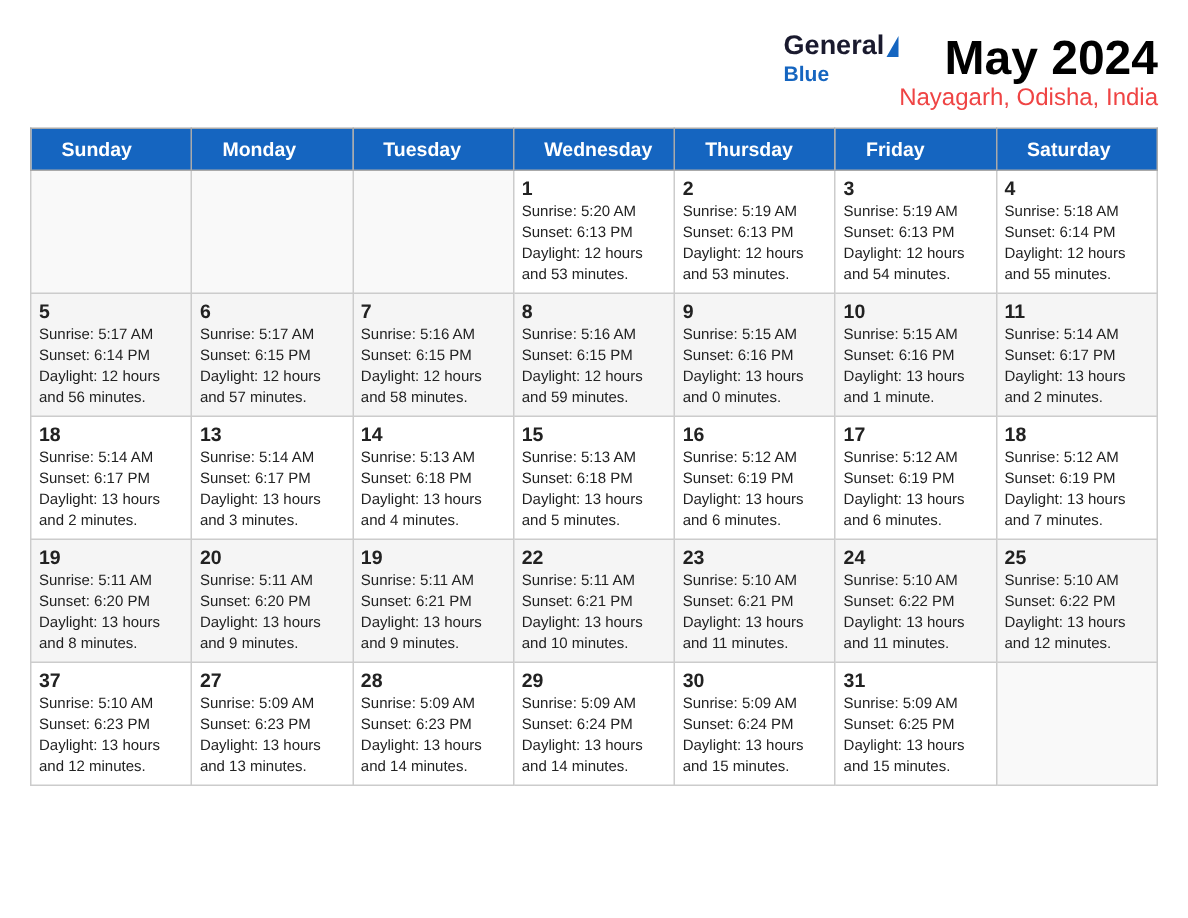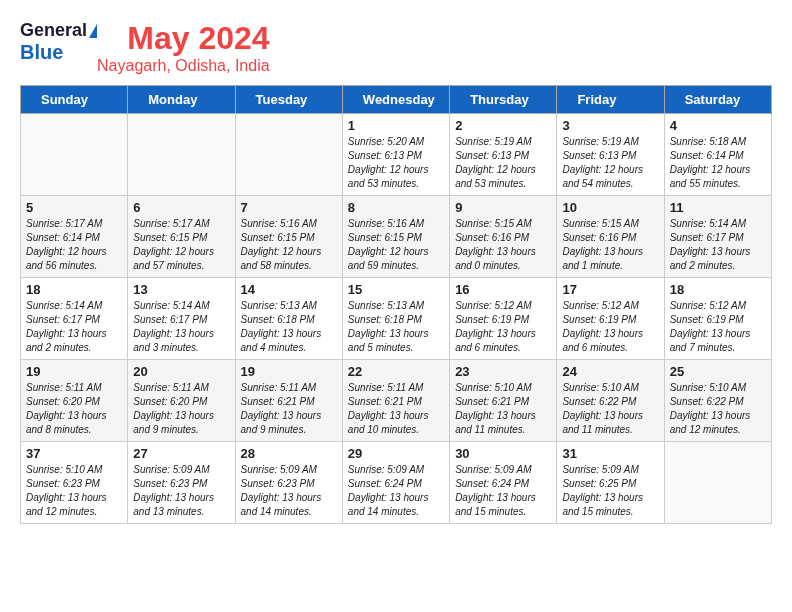--- a/index.html
+++ b/index.html
@@ -5,36 +5,36 @@
     * { box-sizing: border-box; margin: 0; padding: 0; }
     body {
       font-family: Arial, sans-serif;
       background: #fff;
       width: 792px;
       min-height: 612px;
       padding: 20px;
     }
     .header-area {
       display: flex;
-      justify-content: flex-start;
+      justify-content: flex-end;
       align-items: flex-start;
       margin-bottom: 10px;
     }
     .logo {
       display: flex;
       flex-direction: column;
       align-items: flex-start;
     }
     .logo-general {
       font-size: 18px;
       font-weight: bold;
       color: #1a1a2e;
     }
     .logo-blue {
-      font-size: 20px;
+      font-size: 14px;
       font-weight: bold;
       color: #1565c0;
     }
     .logo-icon {
       display: inline-block;
       width: 0;
       height: 0;
       border-left: 8px solid transparent;
       border-right: 0px solid transparent;
       border-bottom: 14px solid #1565c0;
@@ -44,21 +44,21 @@
     .logo-row {
       display: flex;
       align-items: center;
     }
     .title-area {
       text-align: right;
     }
     .calendar-title {
       font-size: 32px;
       font-weight: bold;
-      color: #ef4444;
+      color: #000000;
     }
     .calendar-subtitle {
       font-size: 16px;
       color: #ef4444;
     }
     table {
       width: 100%;
       border-collapse: collapse;
       table-layout: fixed;
     }
@@ -84,21 +84,20 @@
       background: #f5f5f5;
     }
     .day-number {
       font-size: 13px;
       font-weight: bold;
       margin-bottom: 2px;
     }
     .day-info {
       font-size: 10px;
       line-height: 1.4;
-      font-style: italic;
     }
     .empty-cell {
       background: #f9f9f9;
     }
   </style>
 </head>
 <body>
 
 <div class="header-area">
   <div class="logo">

